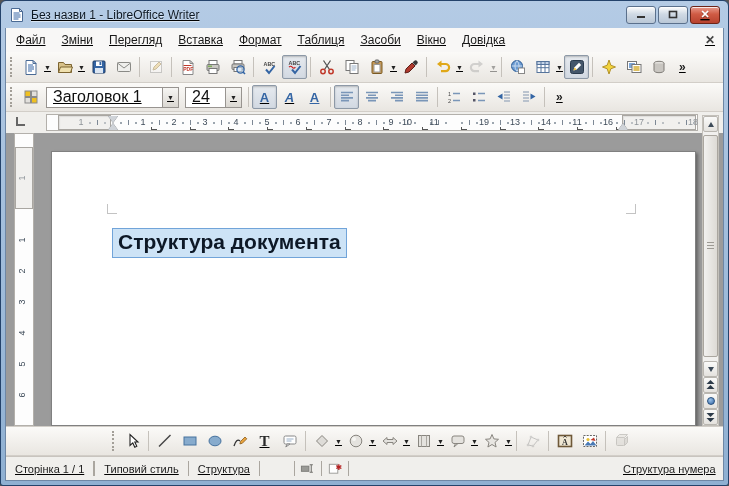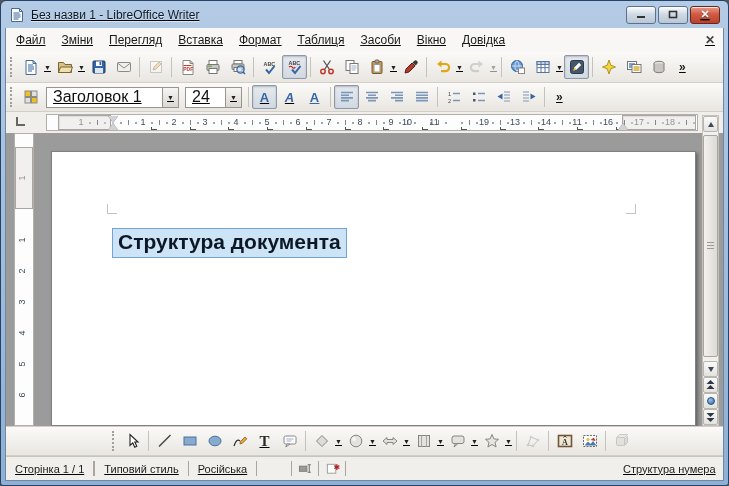--- a/index.html
+++ b/index.html
@@ -474,21 +474,21 @@
             <span class="rdot" style="left: 537.75px;"></span>
             <span class="rdot" style="left: 553.25px;"></span>
             <span class="rnum" style="left: 561px;">16</span>
             <span class="rtick dim" style="left: 576.5px;"></span>
             <span class="rdot" style="left: 568.75px;"></span>
             <span class="rdot dim" style="left: 584.25px;"></span>
             <span class="rnum dim" style="left: 592px;">17</span>
             <span class="rtick dim" style="left: 607.5px;"></span>
             <span class="rdot dim" style="left: 599.75px;"></span>
             <span class="rdot dim" style="left: 615.25px;"></span>
-            <span class="rnum dim" style="left: 623px;">18</span>
+            <span class="rnum dim" style="left: 646px;">18</span>
             <span class="rtick dim" style="left: 638.5px;"></span>
             <span class="rdot dim" style="left: 630.75px;"></span>
             <span class="rdot dim" style="left: 646.25px;"></span>
             <span class="rtab" style="left: 103.75px;"></span>
             <span class="rtab" style="left: 142.5px;"></span>
             <span class="rtab" style="left: 181.25px;"></span>
             <span class="rtab" style="left: 220px;"></span>
             <span class="rtab" style="left: 258.75px;"></span>
             <span class="rtab" style="left: 297.5px;"></span>
             <span class="rtab" style="left: 336.25px;"></span>
@@ -668,21 +668,21 @@
           </svg>
         </span>
     </div>
 
     <div class="statusbar">
       <span class="sseg">Сторінка 1 / 1</span>
       <span class="ssep"></span>
       <span class="ssep"></span>
       <span class="sseg">Типовий стиль</span>
       <span class="ssep"></span>
-      <span class="sseg">Російська</span>
+      <span class="sseg">Структура</span>
       <span class="ssep"></span>
       <span class="sseg" style="width:34px"></span>
       <span class="ssep"></span>
       <span class="sicon">
           <svg viewBox="0 0 16 16" width="15" height="15">
             <rect x="1.5" y="5.5" width="8" height="5.5" fill="#9a9a96" stroke="#7c7c78"></rect>
             <path d="M12 4v8M10.3 4h3.4M10.3 12h3.4" stroke="#6e6e6a" stroke-width="1.1" fill="none"></path>
           </svg>
         </span>
       <span class="ssep"></span>

